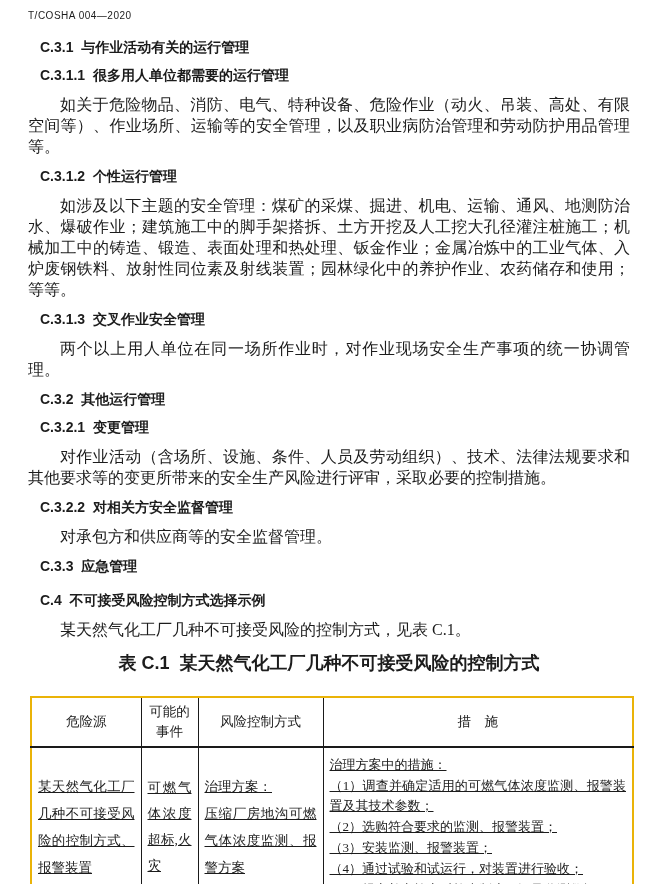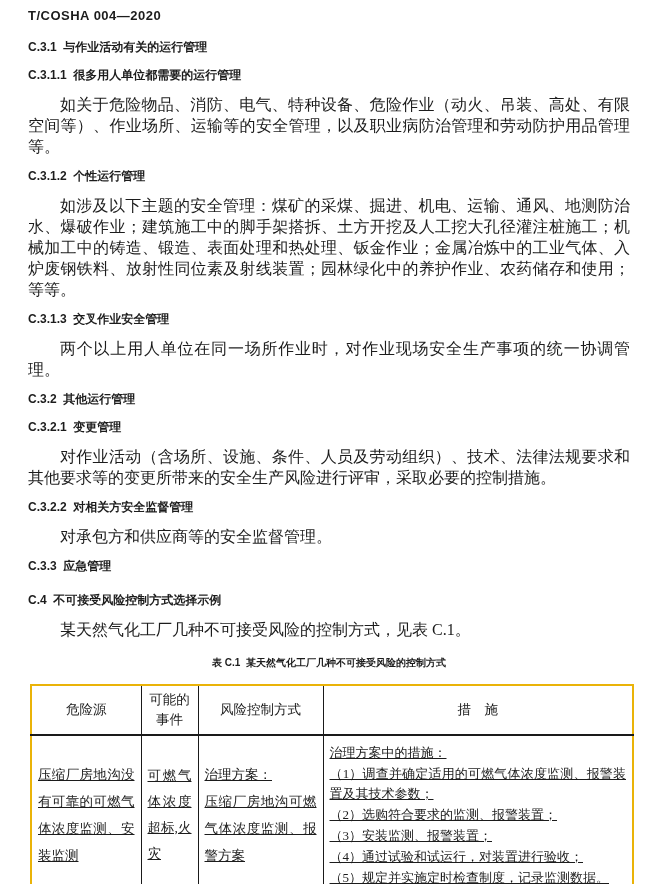--- a/index.html
+++ b/index.html
@@ -12,49 +12,49 @@
     overflow: hidden;
   }
   .page {
     box-sizing: border-box;
     width: 657px;
     height: 884px;
     padding: 8px 27px 0 28px;
   }
   .doc-number {
     font-family: "Liberation Sans", "DejaVu Sans", sans-serif;
-    font-weight: bold;
-    font-size: 13px;
+    font-weight: normal;
+    font-size: 10px;
     line-height: 16px;
     margin: 0 0 14px 0;
     letter-spacing: 0.5px;
   }
   .hd {
     font-family: "Liberation Sans", "DejaVu Sans", sans-serif;
     font-weight: bold;
-    font-size: 12px;
+    font-size: 14px;
     line-height: 18px;
-    margin: 10px 0;
+    margin: 10px 12px;
     white-space: pre-wrap;
   }
   .hd.major { margin-top: 16px; }
   .para {
     font-size: 16px;
     line-height: 21px;
     text-indent: 2em;
     margin: 10px 0;
     text-align: justify;
   }
   .tbl-caption {
     font-family: "Liberation Sans", "DejaVu Sans", sans-serif;
     font-weight: bold;
-    font-size: 10px;
+    font-size: 18px;
     line-height: 18px;
     text-align: center;
-    margin: 14px 0 12px 0;
+    margin: 14px 0 24px 0;
     white-space: pre-wrap;
   }
   table.risk {
     width: 602px;
     border-collapse: collapse;
     table-layout: fixed;
     margin-left: 2px;
     border: 2px solid #eab308;
     font-size: 13.5px;
   }
@@ -132,21 +132,21 @@
         <th>危险源</th>
         <th style="white-space:pre-line">可能的
 事件</th>
         <th>风险控制方式</th>
         <th>措　施</th>
       </tr>
     </thead>
     <tbody>
       <tr>
         <td class="c-hazard">
-          <div class="cell-text">压缩厂房地沟没有可靠的可燃气体浓度监测、安装监测</div>
+          <div class="cell-text">某天然气化工厂几种不可接受风险的控制方式、报警装置</div>
         </td>
         <td class="c-event">
           <div class="cell-text">可燃气体浓度超标,火灾</div>
         </td>
         <td class="c-control">
           <div class="cell-line">治理方案：</div>
           <div class="cell-line">压缩厂房地沟可燃气体浓度监测、报警方案</div>
         </td>
         <td class="c-measures">
           <div class="m-line">治理方案中的措施：</div>

